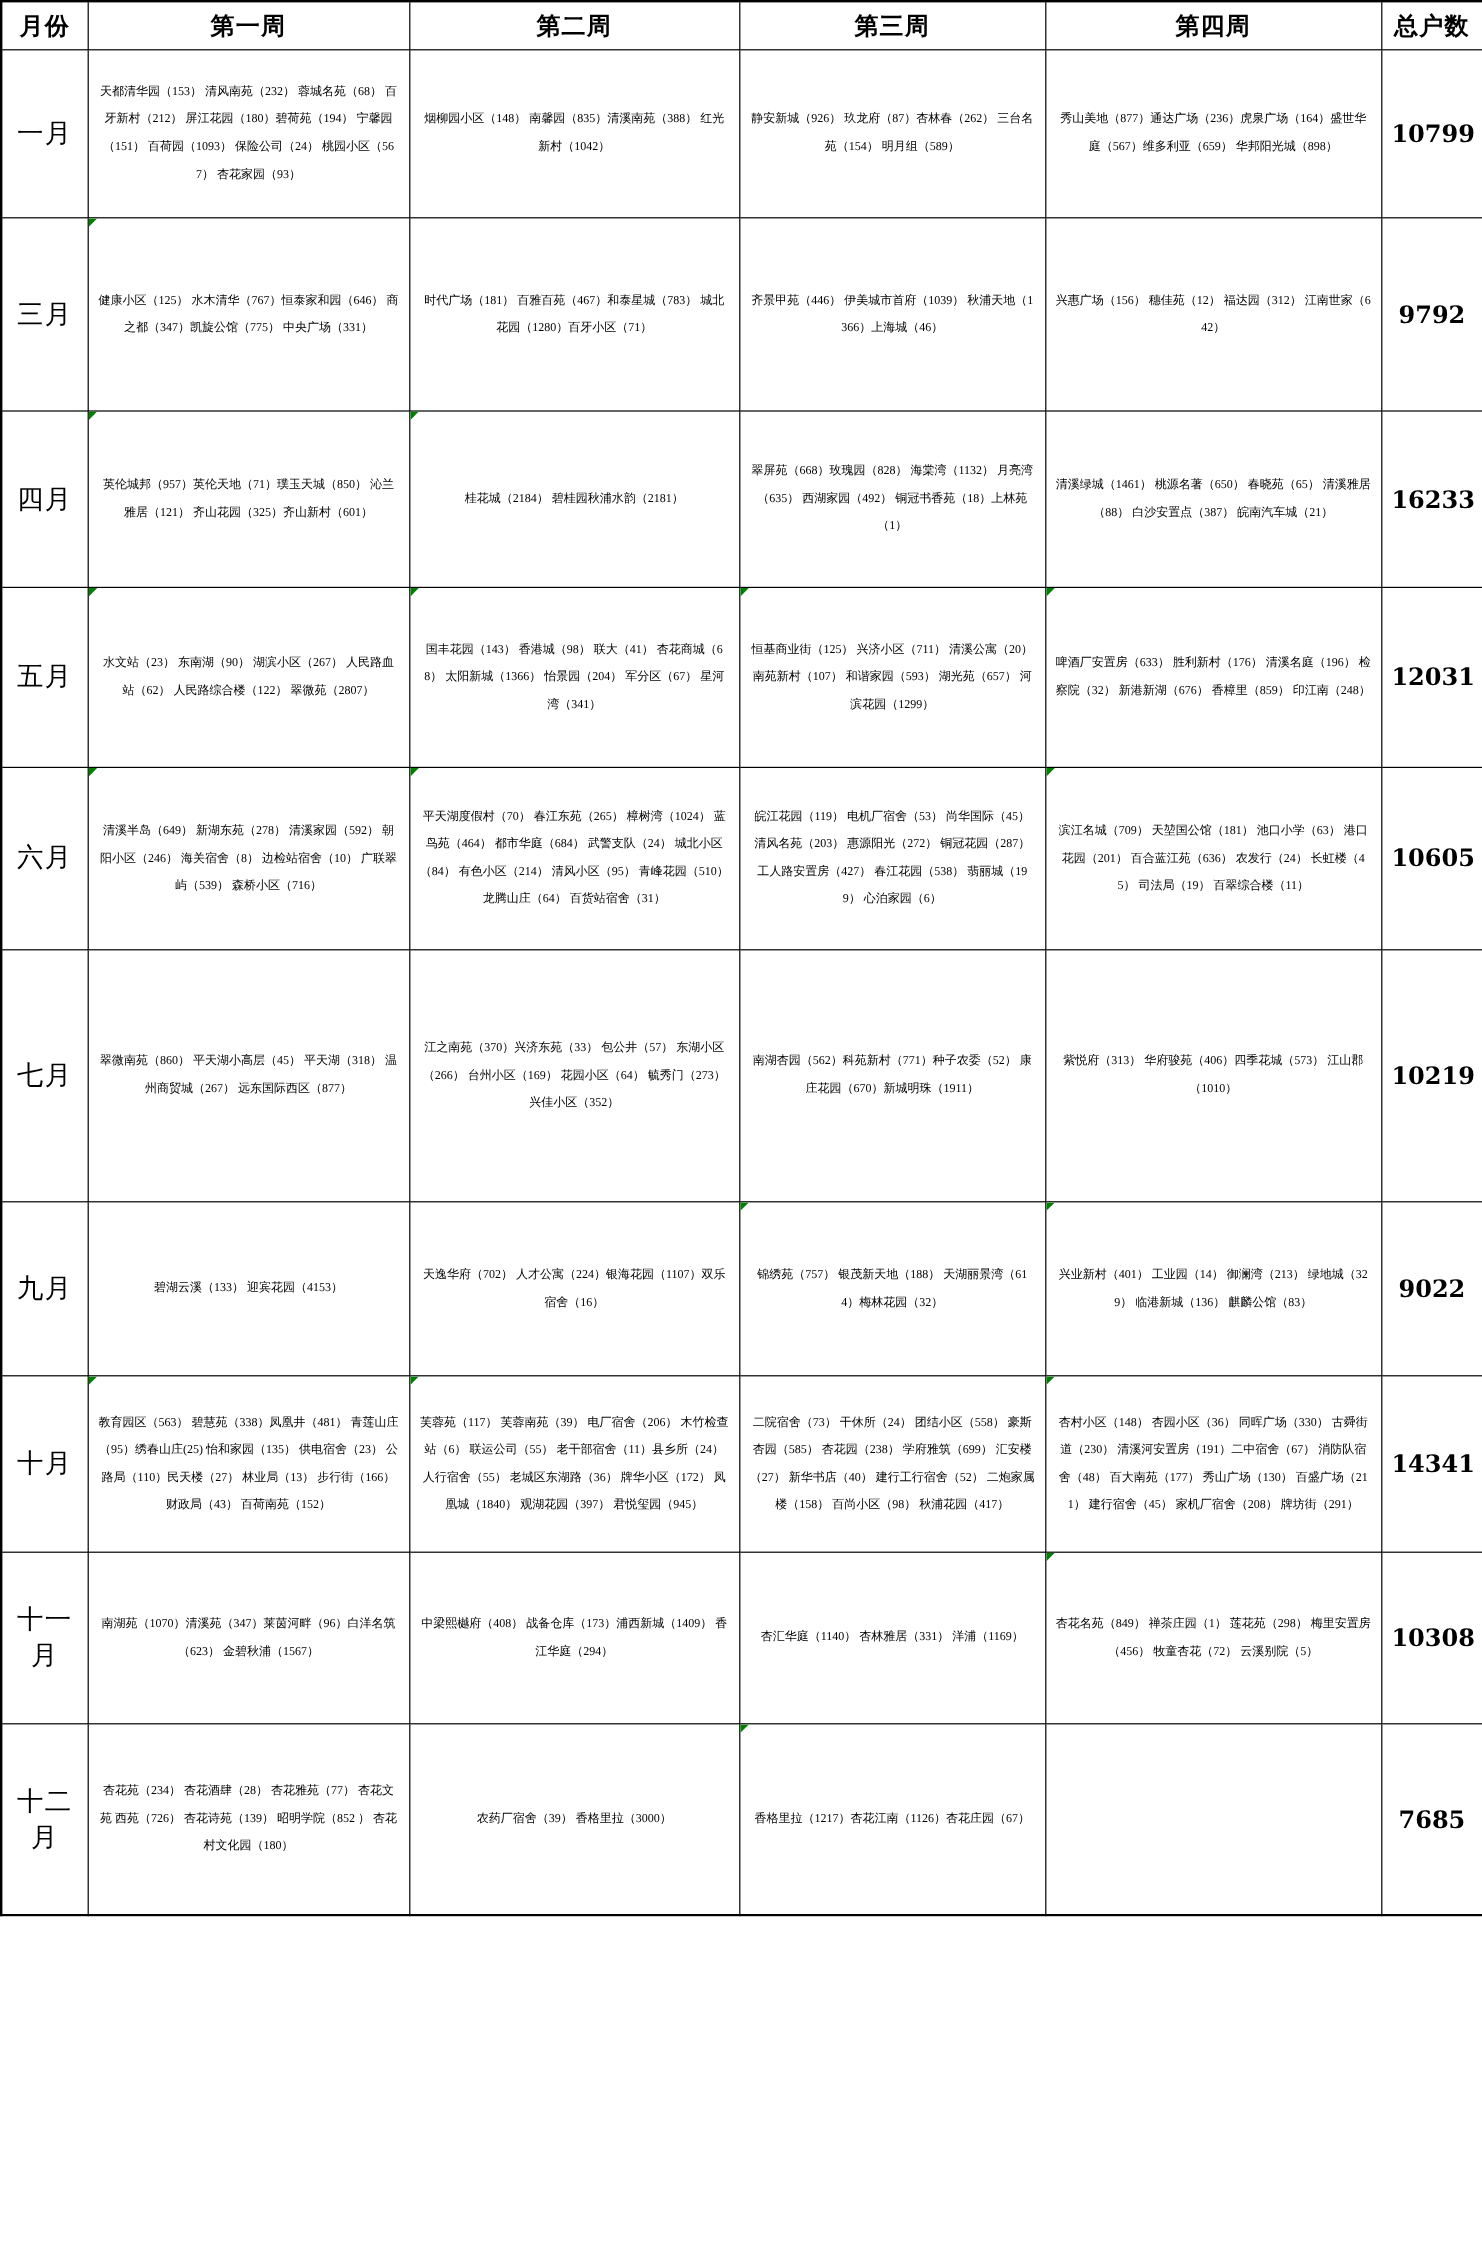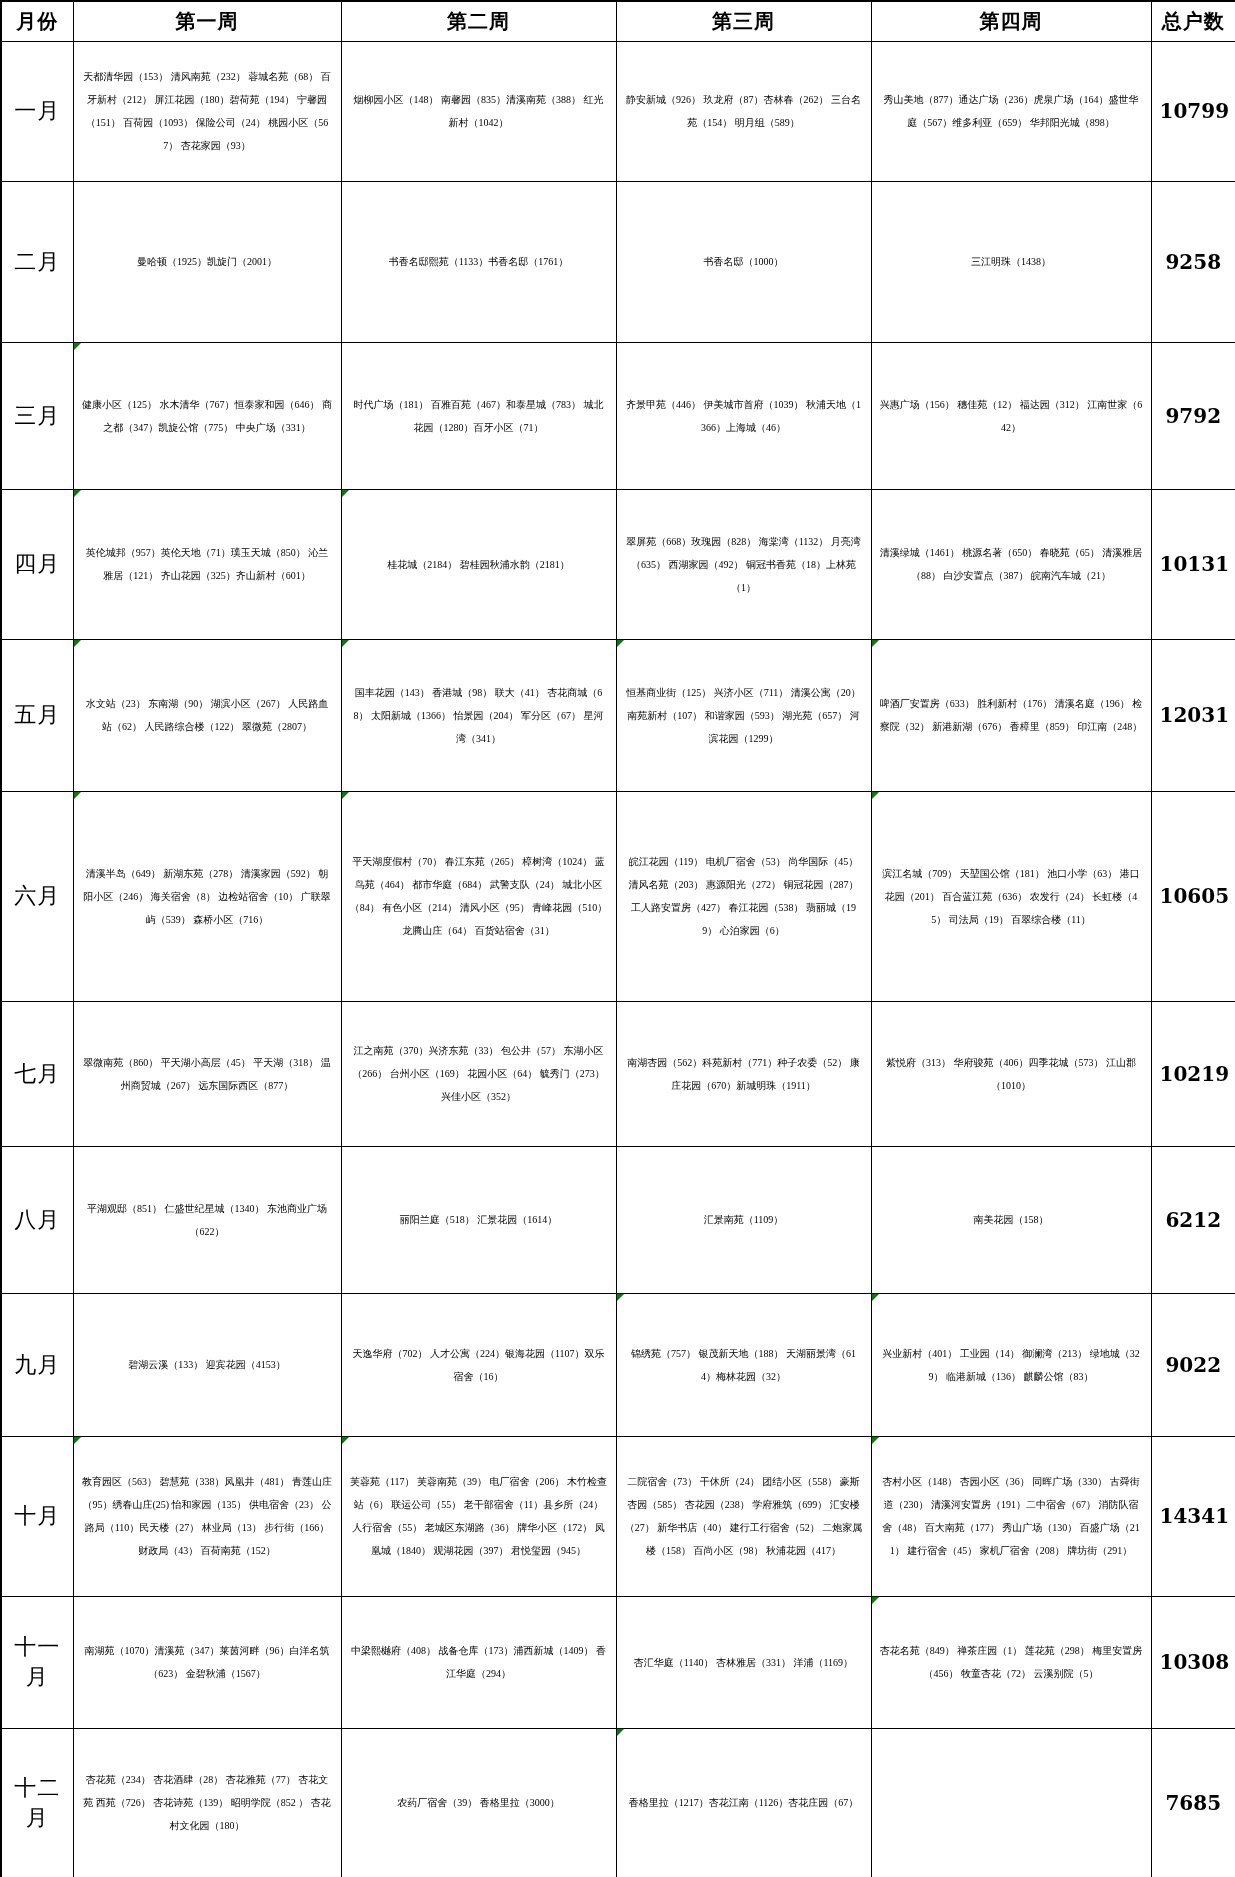--- a/index.html
+++ b/index.html
@@ -72,44 +72,20 @@
     </td>
     <td class="c-week">
       
       <span class="celltext">秀山美地（877）通达广场（236）虎泉广场（164）盛世华庭（567）维多利亚（659） 华邦阳光城（898）</span>
     </td>
     <td class="c-total">
       <span class="celltext">10799</span>
     </td>
   </tr>
 
-  <tr>
-    <td class="c-month">
-      <span class="celltext">二月</span>
-    </td>
-    <td class="c-week">
-      
-      <span class="celltext">曼哈顿（1925）凯旋门（2001）</span>
-    </td>
-    <td class="c-week">
-      
-      <span class="celltext">书香名邸熙苑（1133）书香名邸（1761）</span>
-    </td>
-    <td class="c-week">
-      
-      <span class="celltext">书香名邸（1000）</span>
-    </td>
-    <td class="c-week">
-      
-      <span class="celltext">三江明珠（1438）</span>
-    </td>
-    <td class="c-total">
-      <span class="celltext">9258</span>
-    </td>
-  </tr>
 
   <tr>
     <td class="c-month">
       <span class="celltext">三月</span>
     </td>
     <td class="c-week">
       <i class="flag on"></i>
       <span class="celltext">健康小区（125） 水木清华（767）恒泰家和园（646） 商之都（347）凯旋公馆（775） 中央广场（331）</span>
     </td>
     <td class="c-week">
@@ -143,21 +119,21 @@
     </td>
     <td class="c-week">
       
       <span class="celltext">翠屏苑（668）玫瑰园（828） 海棠湾（1132） 月亮湾（635） 西湖家园（492） 铜冠书香苑（18）上林苑（1）</span>
     </td>
     <td class="c-week">
       
       <span class="celltext">清溪绿城（1461） 桃源名著（650） 春晓苑（65） 清溪雅居（88） 白沙安置点（387） 皖南汽车城（21）</span>
     </td>
     <td class="c-total">
-      <span class="celltext">10131</span>
+      <span class="celltext">16233</span>
     </td>
   </tr>
 
   <tr>
     <td class="c-month">
       <span class="celltext">五月</span>
     </td>
     <td class="c-week">
       <i class="flag on"></i>
       <span class="celltext">水文站（23） 东南湖（90） 湖滨小区（267） 人民路血站（62） 人民路综合楼（122） 翠微苑（2807）</span>
@@ -222,44 +198,20 @@
     </td>
     <td class="c-week">
       
       <span class="celltext">紫悦府（313） 华府骏苑（406）四季花城（573） 江山郡（1010）</span>
     </td>
     <td class="c-total">
       <span class="celltext">10219</span>
     </td>
   </tr>
 
-  <tr>
-    <td class="c-month">
-      <span class="celltext">八月</span>
-    </td>
-    <td class="c-week">
-      
-      <span class="celltext">平湖观邸（851） 仁盛世纪星城（1340） 东池商业广场（622）</span>
-    </td>
-    <td class="c-week">
-      
-      <span class="celltext">丽阳兰庭（518） 汇景花园（1614）</span>
-    </td>
-    <td class="c-week">
-      
-      <span class="celltext">汇景南苑（1109）</span>
-    </td>
-    <td class="c-week">
-      
-      <span class="celltext">南美花园（158）</span>
-    </td>
-    <td class="c-total">
-      <span class="celltext">6212</span>
-    </td>
-  </tr>
 
   <tr>
     <td class="c-month">
       <span class="celltext">九月</span>
     </td>
     <td class="c-week">
       
       <span class="celltext">碧湖云溪（133） 迎宾花园（4153）</span>
     </td>
     <td class="c-week">

